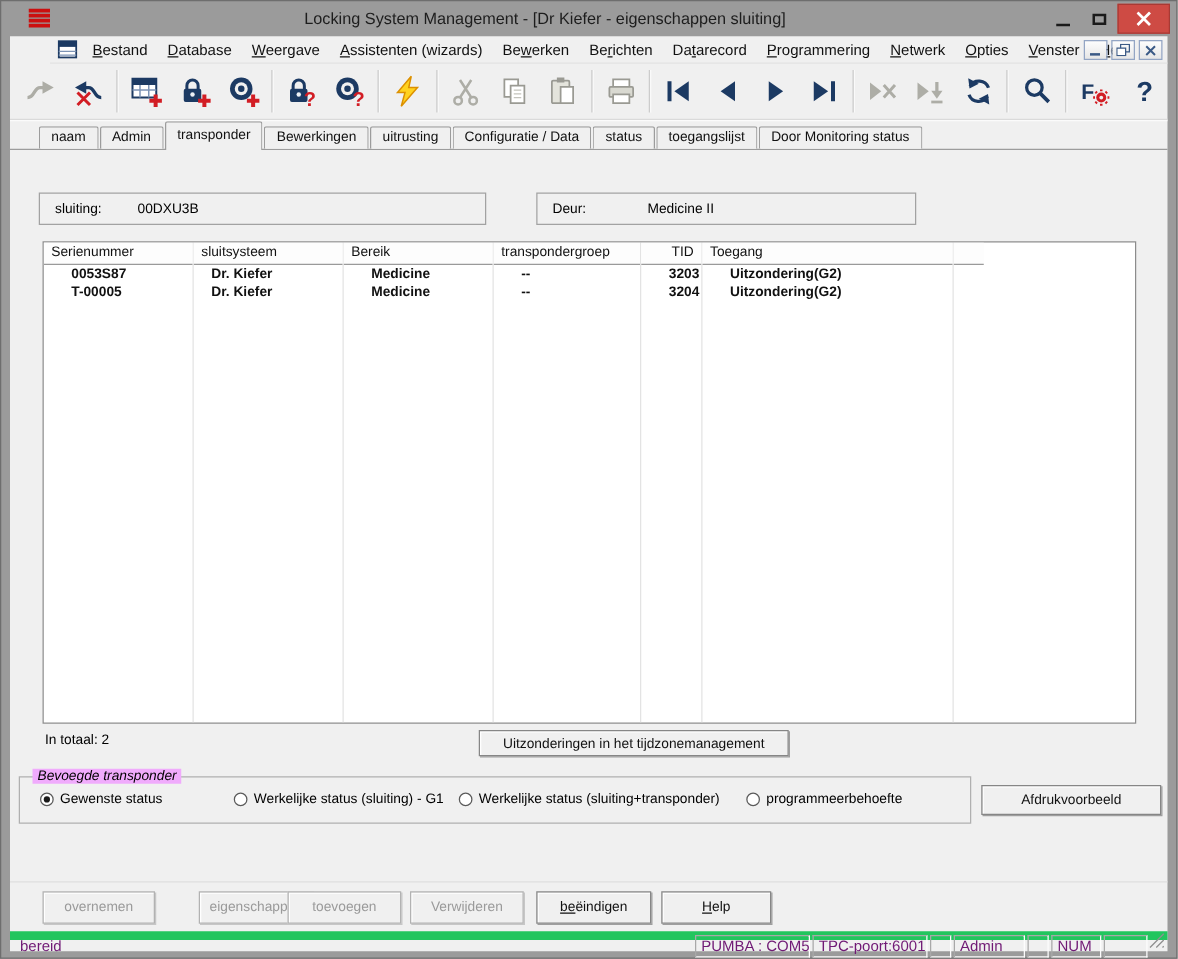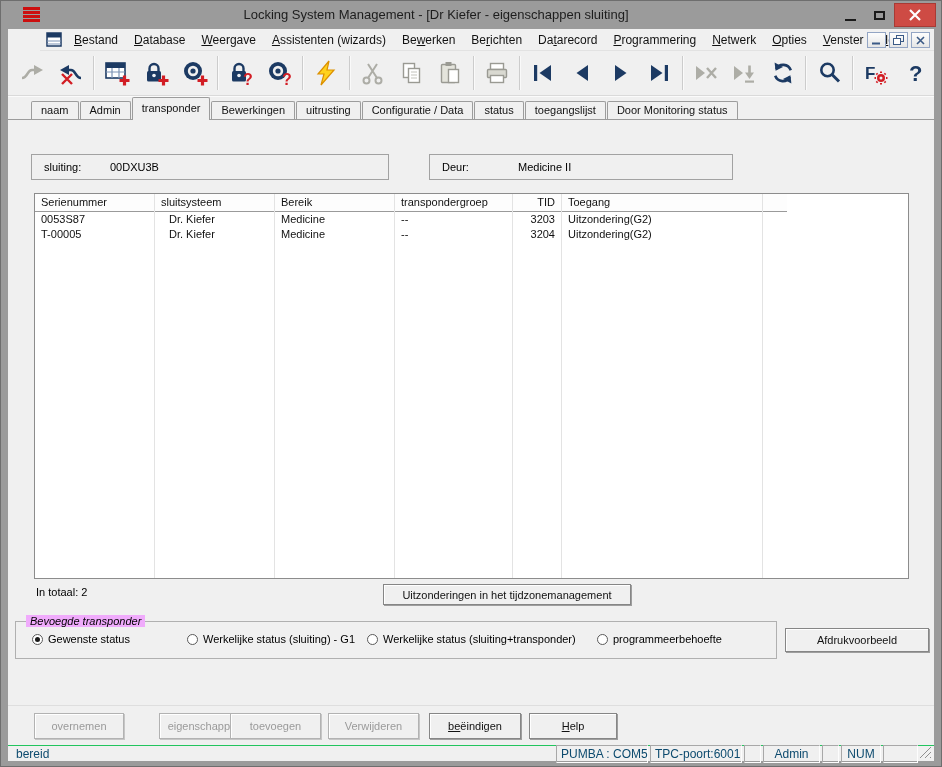--- a/index.html
+++ b/index.html
@@ -85,21 +85,21 @@
   .listview {
     position:absolute; left:26px; top:73px; width:875px; height:386px;
     background:#fff; border:1px solid #8c8c8c; display:flex; overflow:hidden;
   }
   .lv-col { border-right:1px solid #e3e3e3; display:flex; flex-direction:column; flex:0 0 auto; }
   .lv-col:last-child { border-right:none; }
   .lv-head {
     height:18px; line-height:17px; padding:0 6px; background:#fdfdfd;
     border-bottom:1px solid #9a9a9a; white-space:nowrap; overflow:hidden; color:#111;
   }
-  .lv-cell { height:15px; line-height:15px; padding:0 6px; white-space:nowrap; overflow:hidden; color:#111; }
+  .lv-cell { height:15px; line-height:15px; padding:0 22px; white-space:nowrap; overflow:hidden; color:#111;font-weight:bold; }
   .lv-col:nth-of-type(2) .lv-cell { padding-left:14px; }
   .right { text-align:right; }
   .total-label { position:absolute; left:28px; top:466px; }
   
   .btn {
     font-family:inherit; font-size:11px; color:#111; background:#f0f0f0;
     border:1px solid #868686; box-shadow:1px 1px 0 #9e9e9e, inset 1px 1px 0 #ffffff;
     padding:0;
   }
   .tz-btn { position:absolute; left:375px; top:464px; width:248px; height:21px; }
@@ -125,28 +125,28 @@
   .row-btn { position:absolute; top:7px; height:26px; }
   .row-btn:nth-of-type(1) { left:26px;  width:90px; }
   .row-btn:nth-of-type(2) { left:135px; width:92px;margin-left:16px; }
   .row-btn:nth-of-type(3) { left:222px; width:91px; }
   .row-btn:nth-of-type(4) { left:320px; width:91px; }
   .row-btn:nth-of-type(5) { left:421px; width:92px; }
   .row-btn:nth-of-type(6) { left:521px; width:88px; }
   .row-btn.disabled { color:#9a9a9a; border-color:#b2b2b2; box-shadow:1px 1px 0 #c6c6c6, inset 1px 1px 0 #ffffff; }
   
   .statusbar {
-    height:16px; border-top:1px solid #22c55e; display:flex; align-items:center;
-    font-size:12px; position:relative; color:#0c4a6e;
+    height:16px; border-top:7px solid #22c55e; display:flex; align-items:center;
+    font-size:12px; position:relative; color:#701a75;
   }
   .sb-msg { flex:1; padding-left:8px; }
   .sb-panes { display:flex; align-items:center; margin-right:16px; }
   .sb-pane {
     height:18px; line-height:16px; margin-left:2px; padding:0 4px;
-    border:1px solid; border-color:#a8a8a8 #fdfdfd #fdfdfd #a8a8a8; white-space:nowrap;text-align:center;
+    border:1px solid; border-color:#a8a8a8 #fdfdfd #fdfdfd #a8a8a8; white-space:nowrap;
   }
   .sb-pane:nth-of-type(1) { width:92px; }
   .sb-pane:nth-of-type(2) { width:92px; }
   .sb-pane:nth-of-type(3) { width:17px; }
   .sb-pane:nth-of-type(4) { width:57px; }
   .sb-pane:nth-of-type(5) { width:17px; }
   .sb-pane:nth-of-type(6) { width:40px; }
   .sb-pane:nth-of-type(7) { width:35px; }
   .grip { position:absolute; right:2px; bottom:2px; display:flex; }
   u { text-decoration:underline; }

